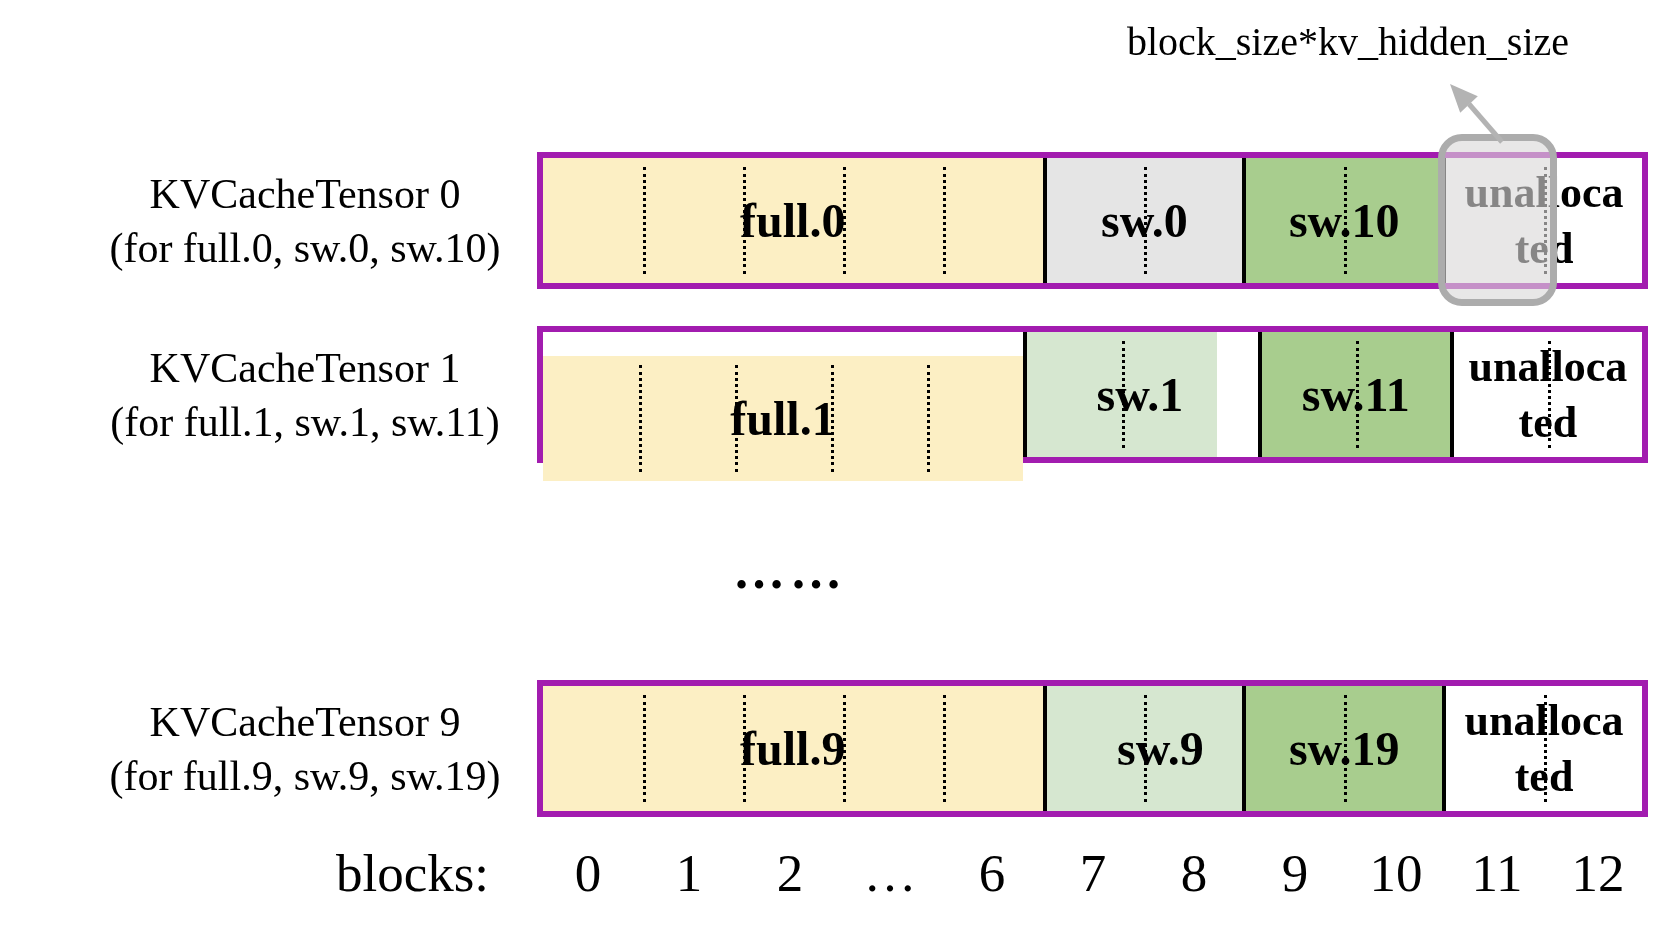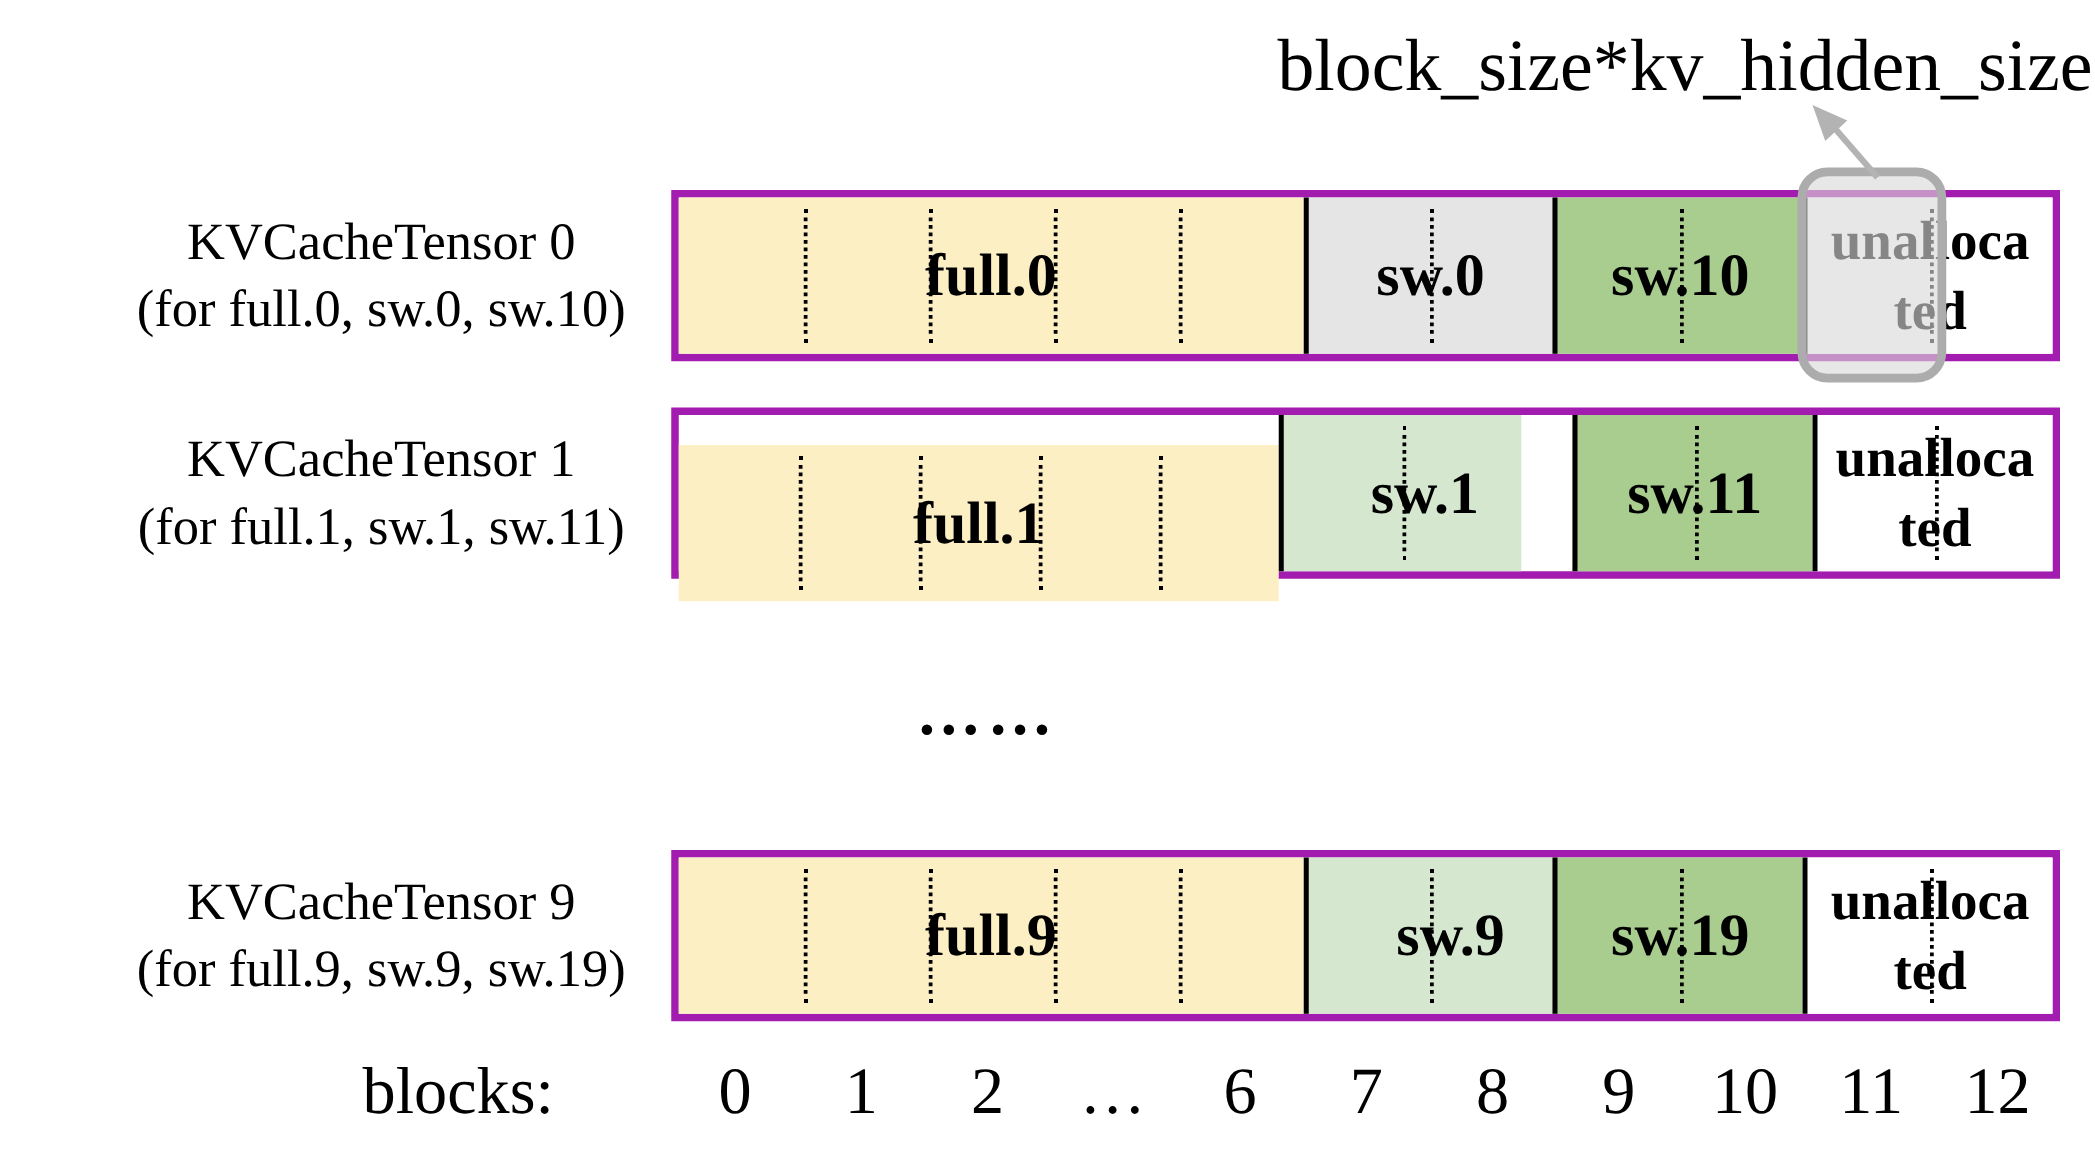--- a/index.html
+++ b/index.html
@@ -7,21 +7,21 @@
     position:relative;
     width:1676px;height:938px;
     background:#fff;
     font-family:"Liberation Serif","DejaVu Serif",serif;
     color:#000;
     overflow:hidden;
   }
   
   .top-label{
     position:absolute;left:1020px;top:18px;width:656px;
-    font-size:59px;text-align:center;white-space:nowrap;
+    font-size:40px;text-align:center;white-space:nowrap;
   }
   .arrow-svg{position:absolute;left:0;top:0;z-index:7;pointer-events:none;}
 
   
   .row{position:absolute;left:0;width:1676px;height:137px;}
   .row-label{
     position:absolute;left:75px;top:0;width:460px;height:137px;
     display:flex;flex-direction:column;justify-content:center;align-items:center;
     font-size:42px;line-height:54px;text-align:center;white-space:nowrap;
   }
@@ -57,21 +57,21 @@
     z-index:6;
   }
   
   .mid-ellipsis{
     position:absolute;left:690px;top:541px;width:200px;
     font-size:52px;font-weight:bold;letter-spacing:5px;text-align:center;
   }
   
   .axis-caption{
     position:absolute;left:290px;top:843px;width:245px;
-    font-size:53px;text-align:left;white-space:nowrap;
+    font-size:53px;text-align:center;white-space:nowrap;
   }
   .tick{
     position:absolute;top:843px;
     font-size:53px;transform:translateX(-50%);white-space:nowrap;
   }
 </style>
 </head>
 <body>
 
 <div class="stage">

